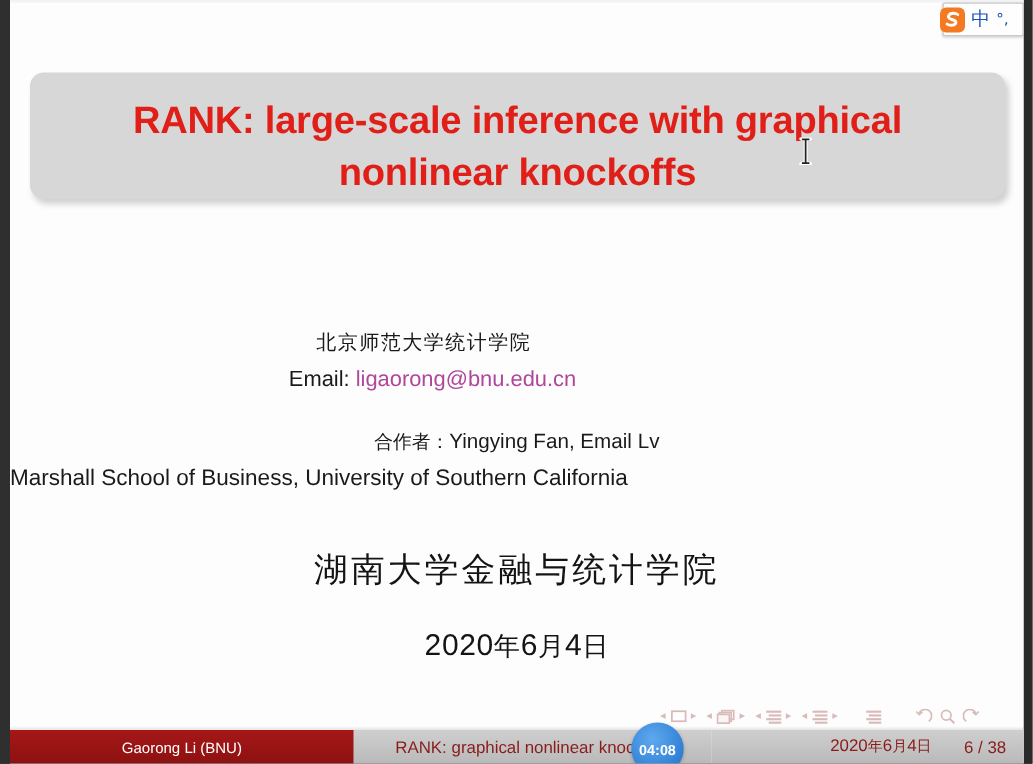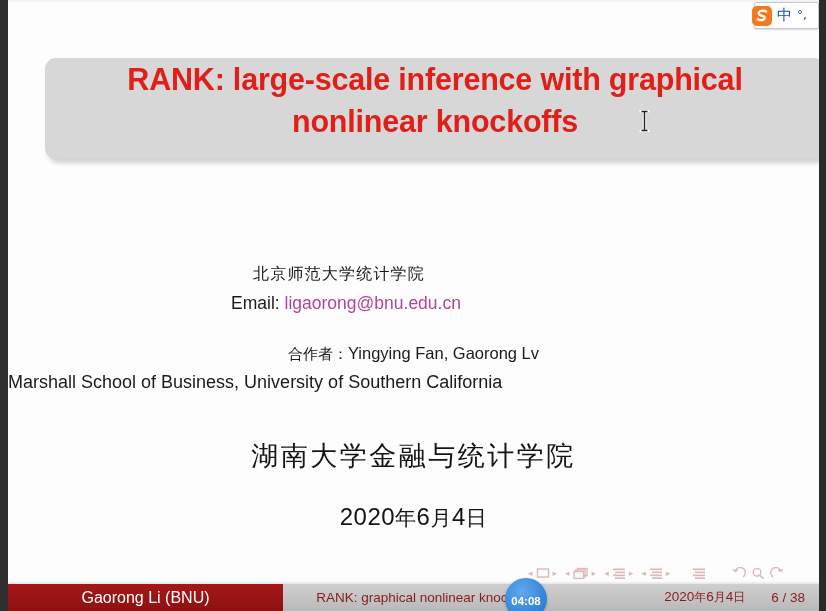--- a/index.html
+++ b/index.html
@@ -104,23 +104,22 @@
   #title-box {
     position: absolute;
     left: 16px;
     top: 58px;
     width: 780px;
     height: 101px;
     background: #d7d7d7;
     border-radius: 11px;
     box-shadow: 3px 4px 5px rgba(0,0,0,0.18);
     display: flex;
-    align-items: flex-start;
+    align-items: flex-end;
     justify-content: center;
-    margin-left: 21px;
   }
   #title-text {
     color: #e01f18;
     font-weight: bold;
     font-size: 30.5px;
     line-height: 1.38;
     text-align: center;
     letter-spacing: -0.2px;
     font-family: "Liberation Sans", sans-serif;
     padding: 0 26px;
@@ -262,21 +261,21 @@
     height: 27px;
     display: flex;
     z-index: 10;
     font-family: "Liberation Sans", sans-serif;
   }
   #footer-author {
     width: 275px;
     background: #9e1515;
     background: linear-gradient(to bottom, #a61717, #8d1111);
     color: #ffffff;
-    font-size: 16px;
+    font-size: 12px;
     display: flex;
     align-items: center;
     justify-content: center;
   }
   #footer-title {
     flex: 1;
     background: linear-gradient(to bottom, #cfcfcf, #b9b9b9);
     color: #8a1b1b;
     font-size: 13.5px;
     display: flex;
@@ -346,21 +345,21 @@
 
 
     <div id="affiliation-cn">北京师范大学统计学院</div>
 
     <div id="email-line">
       <span>Email:</span>
       <span id="email-value">ligaorong@bnu.edu.cn</span>
     </div>
 
     <div id="collab-line">
-      <span id="collab-label">合作者：</span><span>Yingying Fan, Gaorong Lv</span>
+      <span id="collab-label">合作者：</span><span>Yingying Fan, Email Lv</span>
     </div>
     <div id="collab-affil">Marshall School of Business, University of Southern California</div>
 
     <div id="venue-line">湖南大学金融与统计学院</div>
 
     <div id="date-line">
       <span>2020</span><span class="cjk">年</span><span>6</span><span class="cjk">月</span><span>4</span><span class="cjk">日</span>
     </div>
 
     <div id="beamer-nav">

